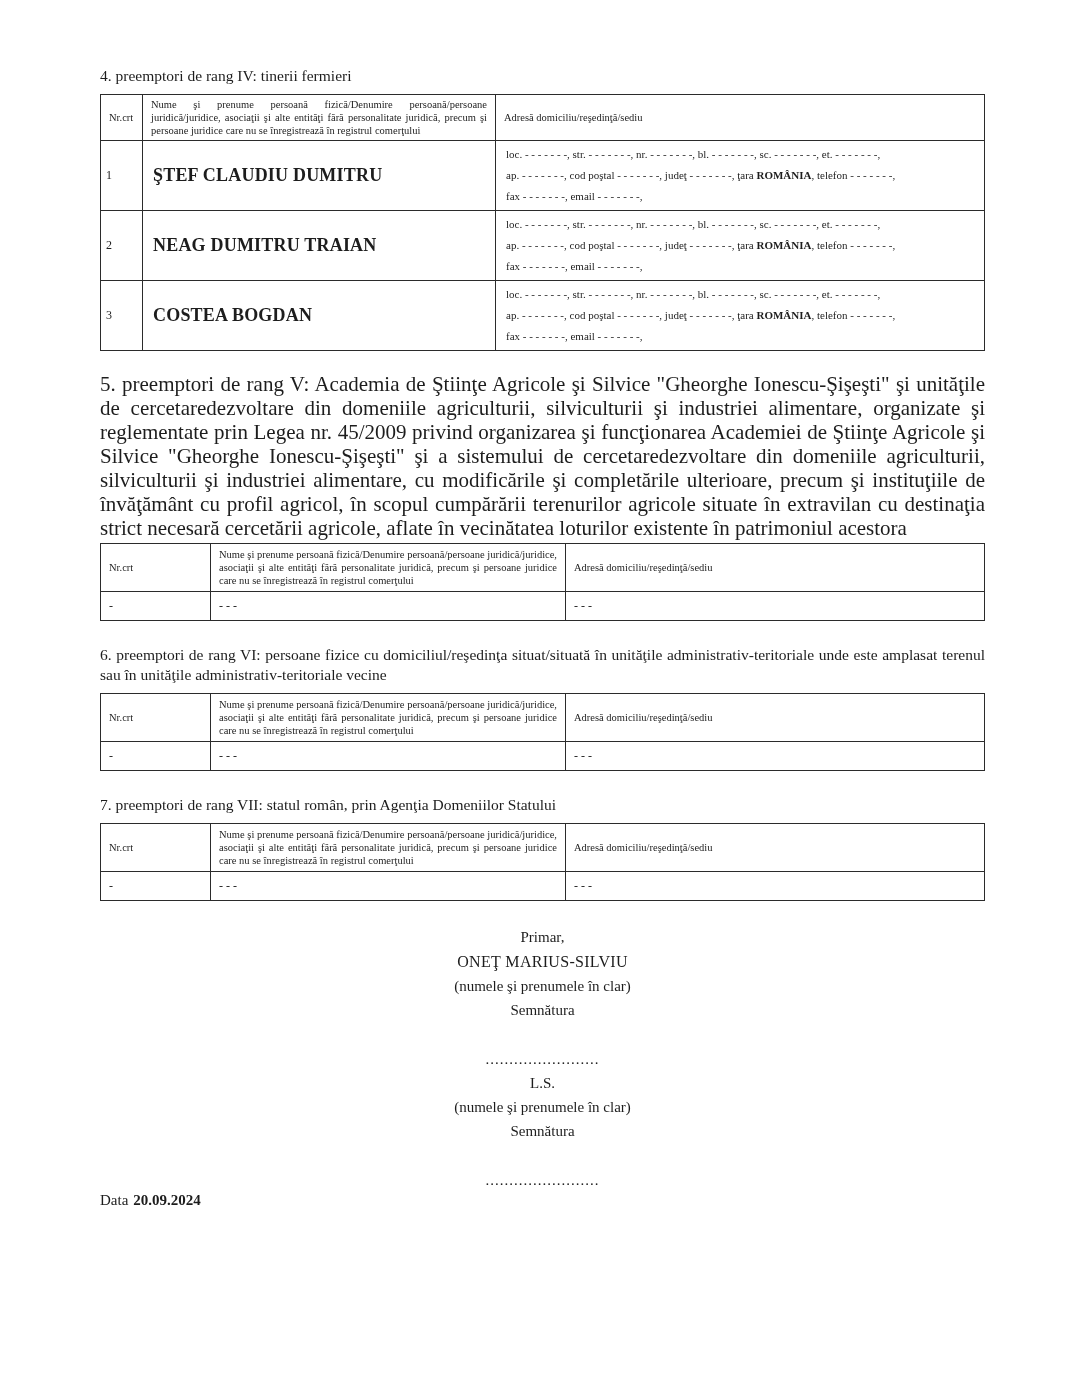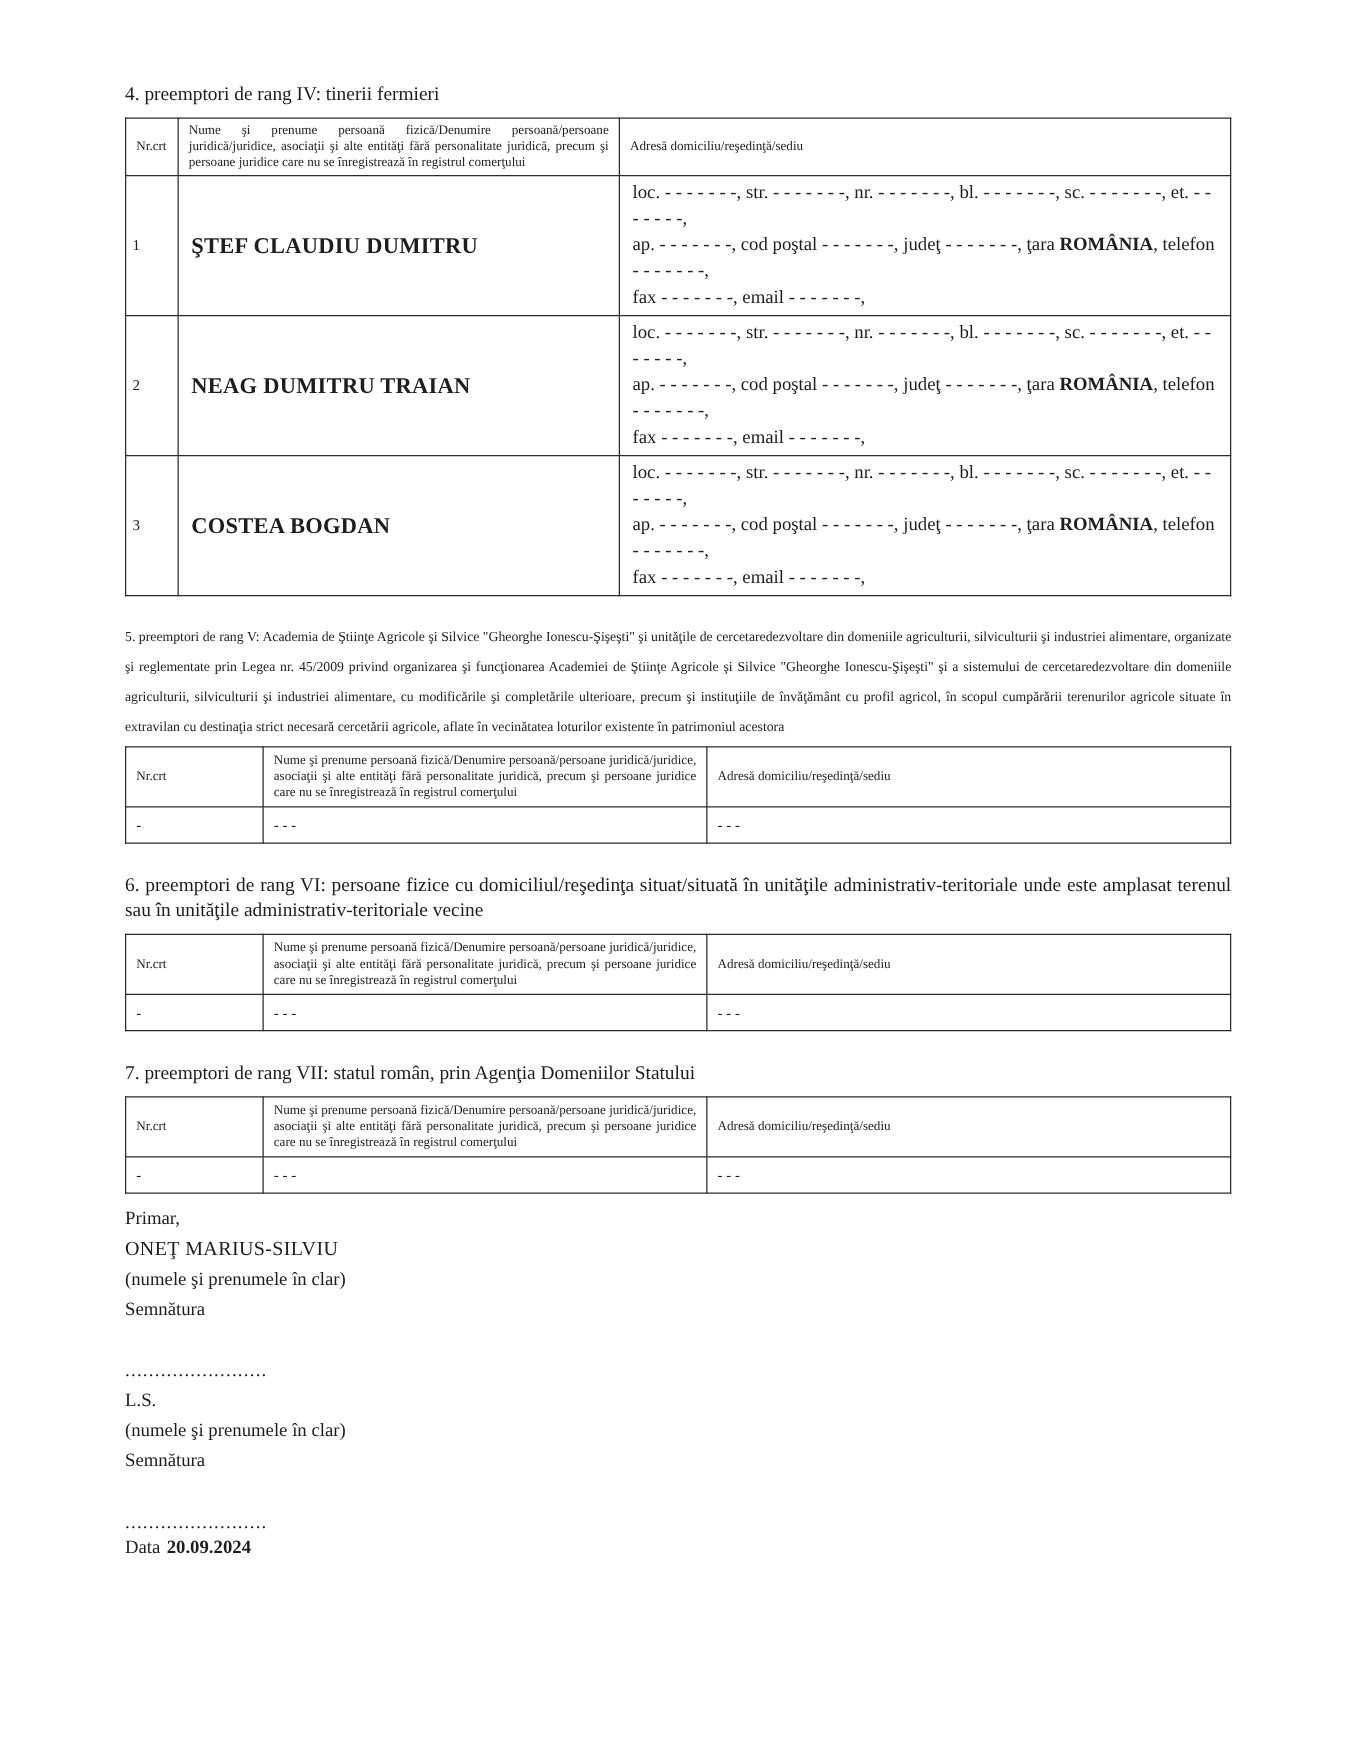--- a/index.html
+++ b/index.html
@@ -21,21 +21,21 @@
     height: 1400px;
     padding: 66px 97px 0 100px;
   }
   .section-heading {
     font-size: 15.5px;
     line-height: 20px;
     margin: 0 0 8px 0;
     text-align: justify;
   }
   .body-paragraph {
-    font-size: 11px;
+    font-size: 21px;
     line-height: 24px;
     text-align: justify;
     margin: 21px 0 3px 0;
   }
   table {
     width: 100%;
     border-collapse: collapse;
     table-layout: fixed;
   }
   td {
@@ -64,32 +64,32 @@
     font-size: 12px;
     padding: 2px 5px;
   }
   td.cell-name {
     font-size: 18px;
     font-weight: bold;
     letter-spacing: 0.2px;
     padding: 2px 10px;
   }
   td.cell-addr {
-    font-size: 15px;
+    font-size: 11px;
     line-height: 21px;
     padding: 3px 10px;
   }
   td.cell-dash {
     font-size: 12px;
   }
   .gap-24 { height: 24px; }
   
   .sig-block {
-    margin-top: 8px;
-    text-align: left;
+    margin-top: 24px;
+    text-align: center;
     font-size: 15px;
     line-height: 24px;
   }
   .sig-line { }
   .sig-name {
     font-weight: normal;
     font-size: 16px;
     line-height: 25px;
     letter-spacing: 0.3px;
   }

